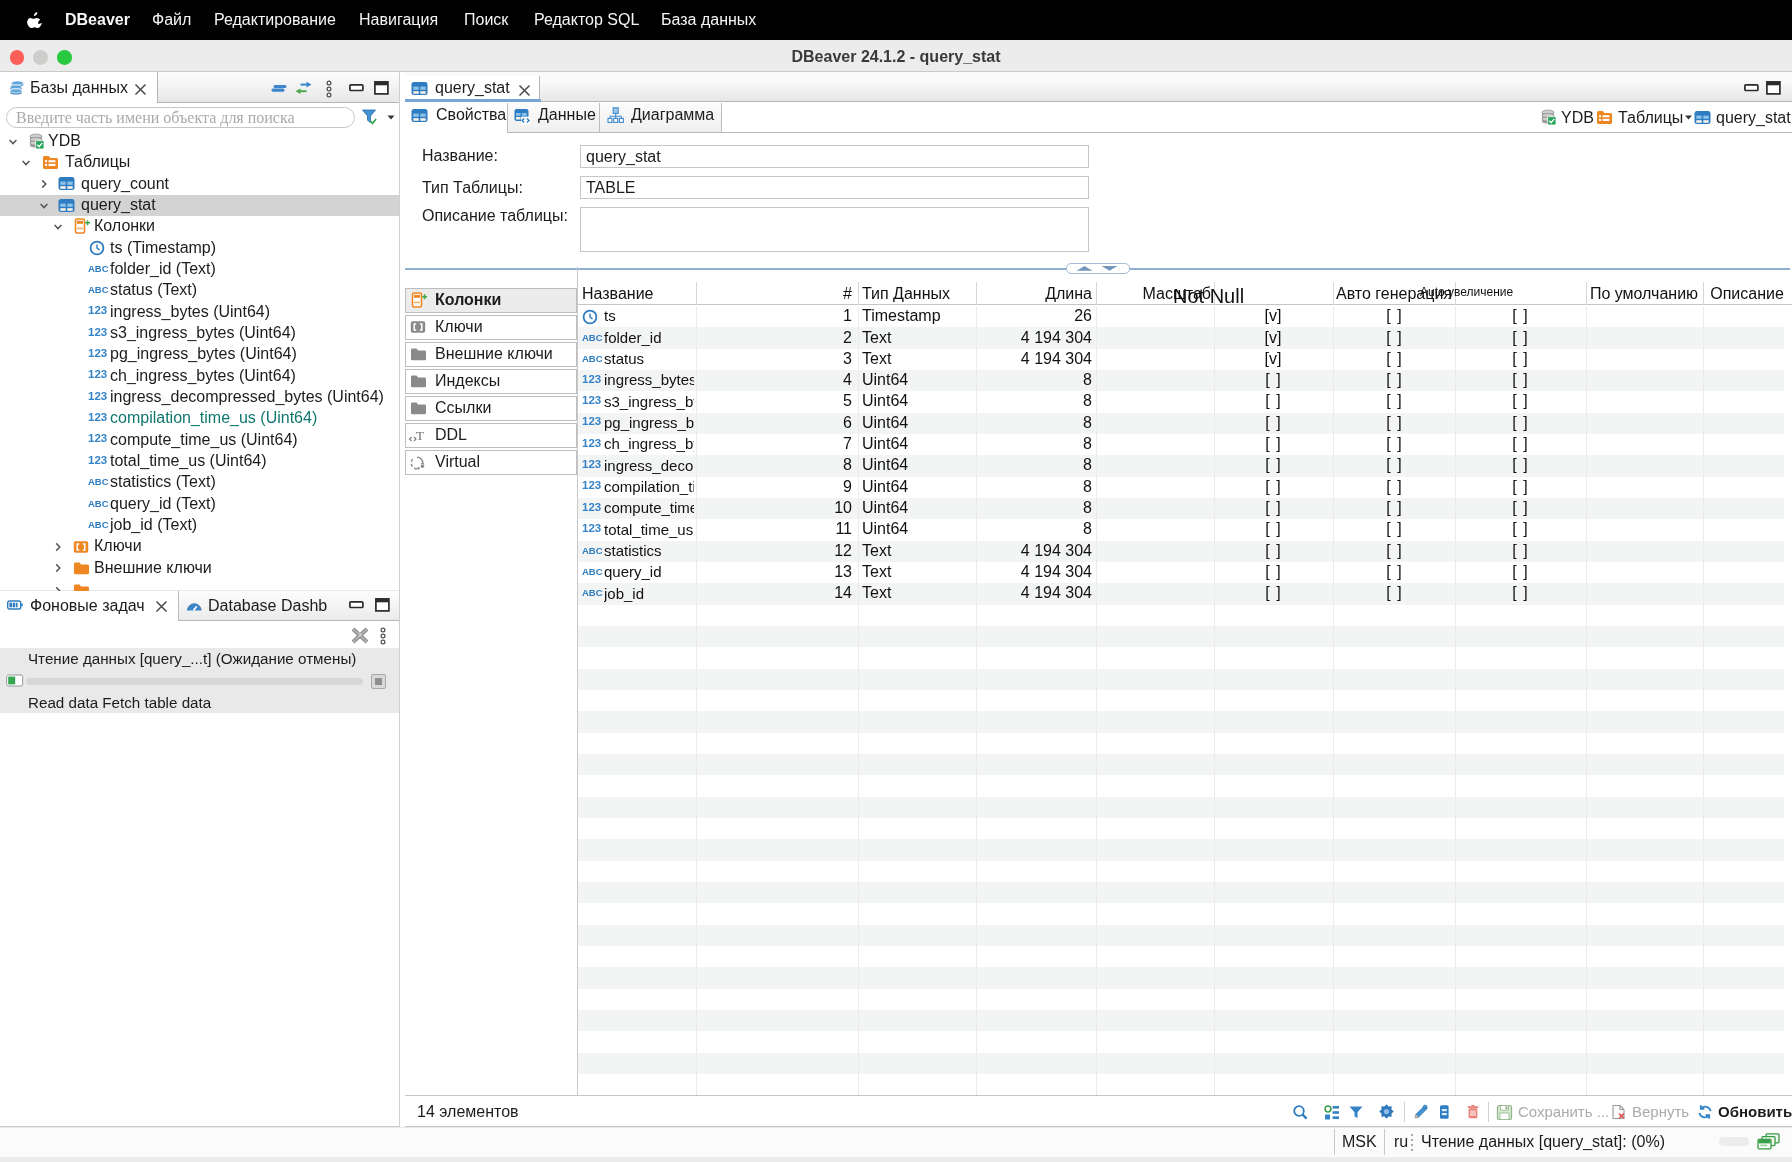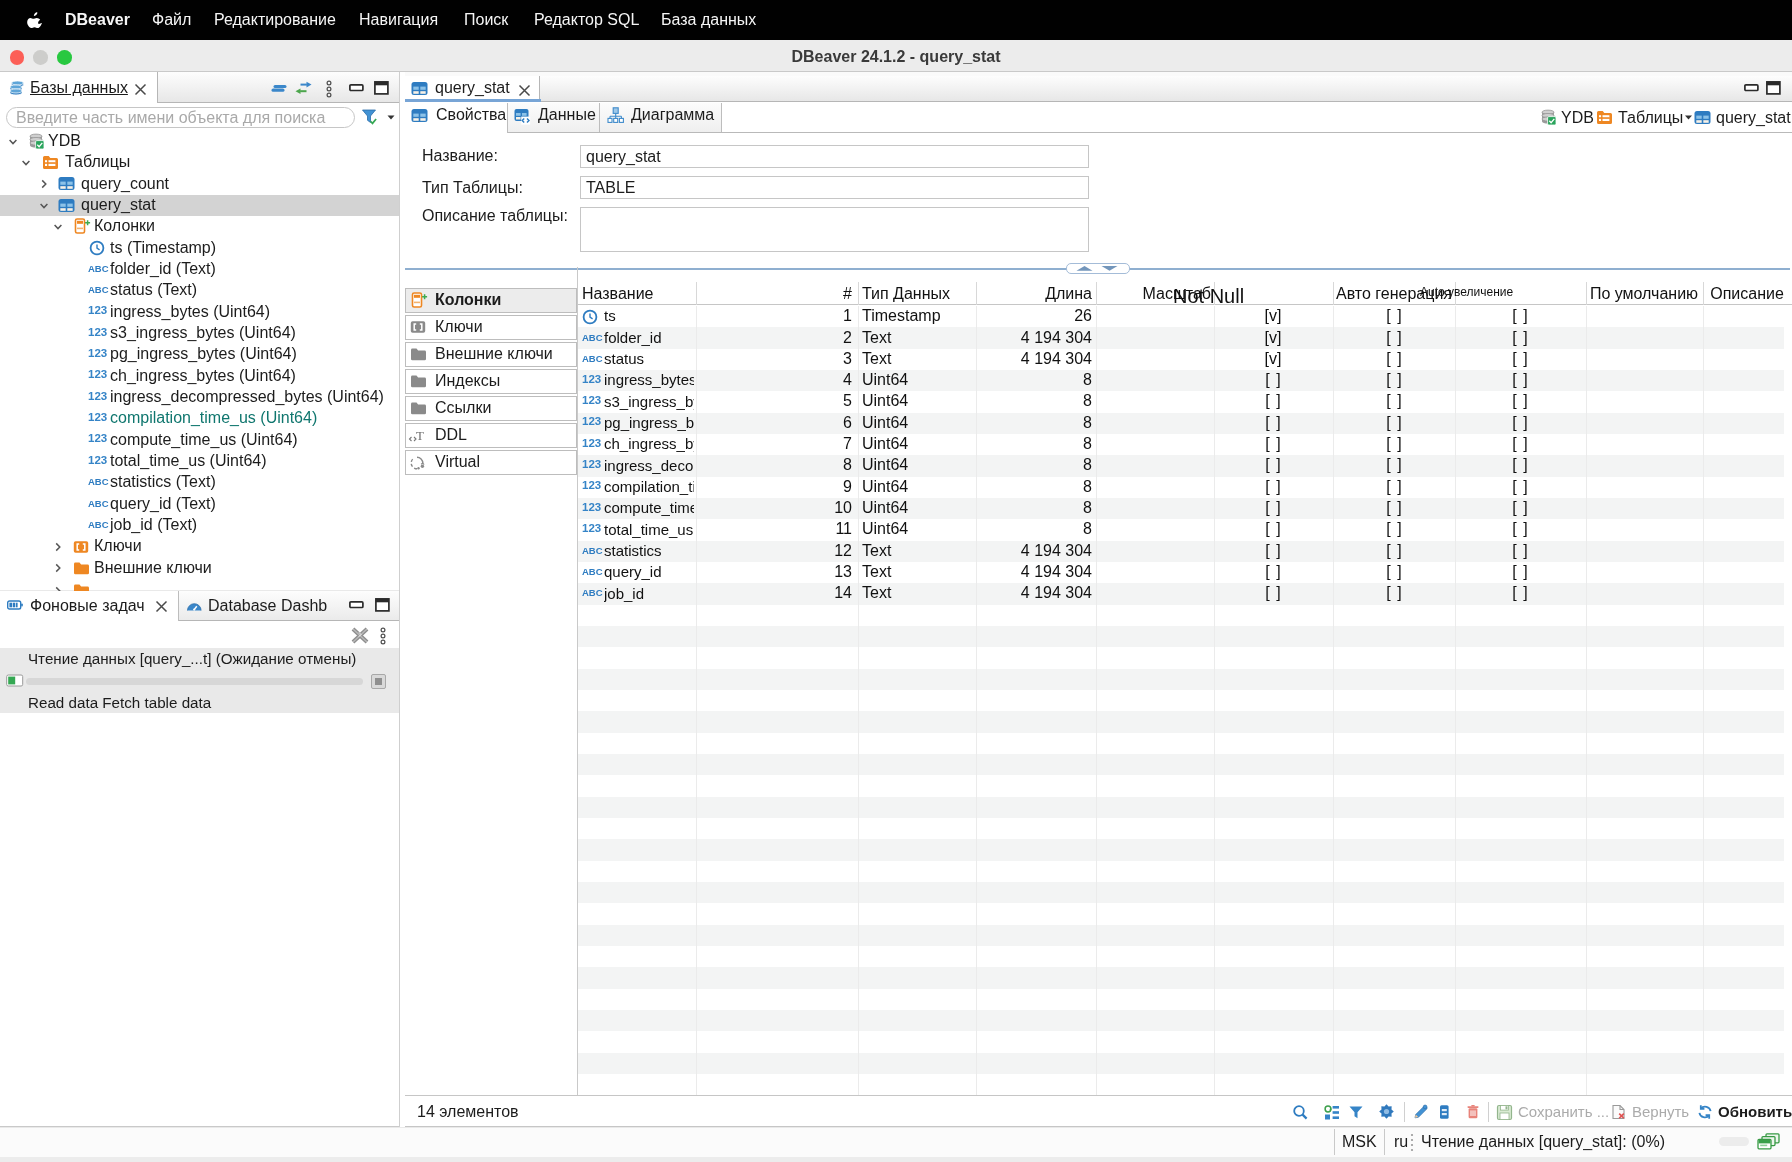--- a/index.html
+++ b/index.html
@@ -26,21 +26,21 @@
 <div class="abs" style="left:0;top:72px;width:400px;height:31px;background:linear-gradient(#fdfdfd,#e7e7e7);border-bottom:1px solid #b6b6b6;"></div>
 <div class="abs" style="left:0;top:72px;width:158px;height:31px;background:#ffffff;border-right:1px solid #b6b6b6;"></div>
 <svg class="abs" style="left:8px;top:80px;" width="17" height="17" viewBox="0 0 17 17">
     <path d="M3.5 3.0 h12 v1.9 a6 2.0 0 0 1 -12 0 z" fill="#2f7cc0" stroke="#fff" stroke-width="0.7"></path>
     <ellipse cx="9.5" cy="3.0" rx="6" ry="2.0" fill="#5ea5d8" stroke="#fff" stroke-width="0.7"></ellipse>
     <path d="M2 7.0 h12 v1.9 a6 2.0 0 0 1 -12 0 z" fill="#2f7cc0" stroke="#fff" stroke-width="0.7"></path>
     <ellipse cx="8" cy="7.0" rx="6" ry="2.0" fill="#5ea5d8" stroke="#fff" stroke-width="0.7"></ellipse>
     <path d="M2 11.0 h12 v1.9 a6 2.0 0 0 1 -12 0 z" fill="#2f7cc0" stroke="#fff" stroke-width="0.7"></path>
     <ellipse cx="8" cy="11.0" rx="6" ry="2.0" fill="#5ea5d8" stroke="#fff" stroke-width="0.7"></ellipse>
   </svg>
-<div class="abs" style="left:30px;top:79px;font-size:16px;color:#1c1c1c;font-weight:400;white-space:nowrap;text-decoration:underline;">Базы данных</div>
+<div class="abs" style="left:30px;top:79px;font-size:16px;color:#1c1c1c;font-weight:400;white-space:nowrap;">Базы данных</div>
 <svg class="abs" style="left:134px;top:83px;" width="13" height="13" viewBox="0 0 13 13">
     <path d="M1.5 1.5 L11.5 11.5 M11.5 1.5 L1.5 11.5" stroke="#4a4a4a" stroke-width="1.5"></path>
   </svg>
 <svg class="abs" style="left:271px;top:85px;" width="16" height="7" viewBox="0 0 16 7">
     <rect x="2.5" y="0" width="13" height="3" rx="1.5" fill="#3b87ca"></rect>
     <rect x="0.5" y="3.4" width="13" height="3.4" rx="1.6" fill="#3b87ca"></rect>
   </svg>
 <svg class="abs" style="left:294px;top:81px;" width="19" height="14" viewBox="0 0 19 14">
     <path d="M6.5 3.6 h6.4" stroke="#3b87ca" stroke-width="2"></path>
     <polygon points="12.5,0.8 17.5,3.6 12.5,6.4" fill="#3b87ca"></polygon>
@@ -54,21 +54,21 @@
   </svg>
 <svg class="abs" style="left:349px;top:84px;" width="15" height="8" viewBox="0 0 15 8">
     <rect x="0.9" y="0.9" width="13" height="5.6" rx="1" fill="#fff" stroke="#2b2b2b" stroke-width="1.7"></rect>
   </svg>
 <svg class="abs" style="left:374px;top:81px;" width="15" height="14" viewBox="0 0 15 14">
     <rect x="0.9" y="0.9" width="13" height="12" fill="#fff" stroke="#2b2b2b" stroke-width="1.7"></rect>
     <rect x="0.9" y="0.9" width="13" height="3.4" fill="#2b2b2b"></rect>
   </svg>
 <div class="abs" style="left:0;top:103px;width:400px;height:28px;background:#fff;"></div>
 <div class="abs" style="left:6px;top:106.5px;width:349px;height:21px;background:#fff;border:1px solid #c6c6c6;border-radius:11px;"></div>
-<div class="abs" style="left:16px;top:109px;font-size:16px;color:#a9a9a9;font-weight:400;white-space:nowrap;">Введите часть имени объекта для поиска</div>
+<div class="abs" style="left:16px;top:109px;font-size:16px;color:#a9a9a9;font-weight:400;white-space:nowrap;font-family:Liberation Serif, serif;">Введите часть имени объекта для поиска</div>
 <svg class="abs" style="left:361px;top:108px;" width="20" height="19" viewBox="0 0 20 19">
     <path d="M1.5 2 h13 l-5 6 v6.5 l-3 -2.2 v-4.3 z" fill="#4292d4" stroke="#2a6ca8" stroke-width="0.8"></path>
     <path d="M9.5 13.2 l2 2.2 3.6 -4.4" stroke="#35a853" stroke-width="1.7" fill="none"></path>
   </svg>
 <svg class="abs" style="left:386px;top:114px;" width="10" height="8" viewBox="0 0 10 8">
     <path d="M1.5 1.5 l3.5 4 3.5 -4" fill="#333" stroke="none"></path>
   </svg>
 <div class="abs" style="left:0;top:131px;width:400px;height:459px;background:#fff;overflow:hidden;"></div>
 <svg class="abs" style="left:8px;top:136.665px;" width="10" height="10" viewBox="0 0 10 10">
     <path d="M1.6 3 l3.4 3.6 3.4 -3.6" stroke="#565656" stroke-width="1.5" fill="none"></path>

